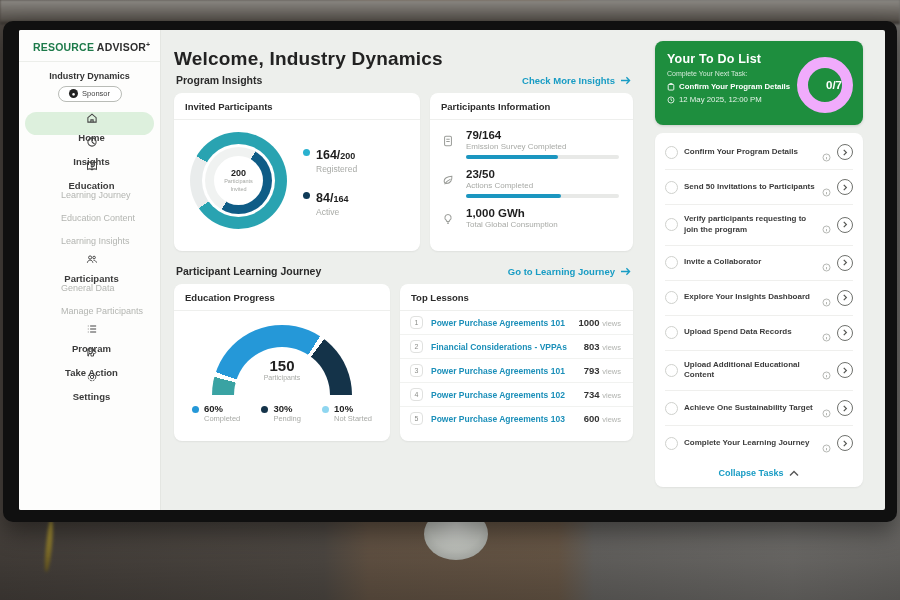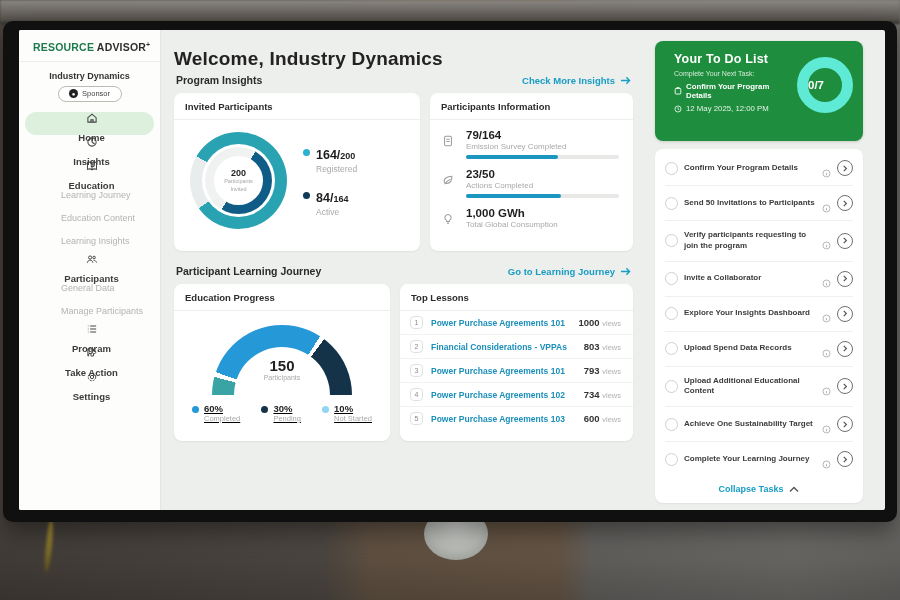--- a/index.html
+++ b/index.html
@@ -106,21 +106,21 @@
   .stat-icon { width:12px; height:12px; color:#9b9d99; margin-top:4px; flex-shrink:0; }
   .stat-icon svg { width:12px; height:12px; }
   .stat-main { flex:1; }
   .stat-val { font-size:11.5px; font-weight:700; color:#1e1e1e; }
   .stat-lab { font-size:8px; color:#a8aaa6; margin:1px 0 4px; }
   .bar-track { width:100%; height:4px; border-radius:2px; background:#e8e9e7; }
   .bar-fill { height:4px; border-radius:2px; background:#1b96c0; }
 
   
   .card-edu { width:216px; height:157px; }
-  .edu-body { padding:4px 10px 0;text-decoration:underline; }
+  .edu-body { padding:4px 10px 0; }
   .gauge-wrap { position:relative; width:140px; height:70px; margin:10px auto 4px; overflow:hidden; }
   .gauge-wrap::before { content:""; position:absolute; left:0; top:0; width:140px; height:140px; border-radius:50%;
     background:conic-gradient(from 270deg,
       #3aa3a3 0deg 15deg, #fff 15deg 19deg,
       #2598d8 19deg 123deg, #fff 123deg 127deg,
       #143349 127deg 180deg, #fff 180deg 360deg); }
   .gauge-wrap::after { content:""; position:absolute; left:22px; top:22px; width:96px; height:96px; border-radius:50%; background:#fff; }
   .gauge-center { position:absolute; left:0; top:32px; width:100%; text-align:center; z-index:2; }
   .gauge-center .gc-val { font-size:15px; font-weight:700; color:#222; }
   .gauge-center .gc-lab { font-size:7px; color:#a8aaa6; }
@@ -136,30 +136,30 @@
   .lesson-row { display:flex; align-items:center; padding:5px 12px 5px 10px; border-bottom:1px solid #f1f2f0; }
   .lesson-row:last-child { border-bottom:none; }
   .lesson-rank { width:13px; height:13px; border:1px solid #e0e1df; border-radius:4px; font-size:7px; color:#8a8c88;
     display:flex; align-items:center; justify-content:center; margin-right:8px; flex-shrink:0; }
   .lesson-link { flex:1; font-size:8.5px; font-weight:700; color:#1b8fb9; cursor:pointer; }
   .lesson-views { font-size:9.5px; font-weight:700; color:#333; white-space:nowrap; }
   .lesson-views .v-lab { font-size:7.5px; font-weight:400; color:#b0b2ae; }
 
   
   .right-panel { width:236px; flex-shrink:0; padding:11px 22px 0 6px; }
-  .todo-card { background:#1e8e3e; border-radius:8px; height:100px; display:flex; padding:11px 10px 0 19px; color:#fff;
+  .todo-card { background:#1e8e3e; border-radius:8px; height:84px; display:flex; padding:11px 10px 0 12px; color:#fff;
     box-shadow:0 1px 3px rgba(0,0,0,.15); }
   .todo-left { flex:1; min-width:0; }
   .todo-title { font-size:12.5px; font-weight:700; letter-spacing:.2px; }
   .todo-sub { font-size:7px; color:#d2ead8; margin:4px 0 5px; }
   .todo-line { display:flex; align-items:center; gap:4px; font-size:7.8px; font-weight:700; margin-bottom:4px; }
   .todo-line.dim { font-weight:400; color:#e4f2e7; }
   .todo-line svg { width:8px; height:8px; flex-shrink:0; }
-  .todo-ring { width:56px; height:56px; border-radius:50%; border:11px solid #5eead4; margin-top:5px;
-    display:flex; align-items:center; justify-content:flex-start; flex-shrink:0; }
+  .todo-ring { width:56px; height:56px; border-radius:50%; border:11px solid #f0abfc; margin-top:5px;
+    display:flex; align-items:center; justify-content:flex-end; flex-shrink:0; }
   .todo-ring span { font-size:11.5px; font-weight:700; color:#fff; }
 
   .tasks-card { background:#fff; border-radius:8px; margin-top:8px; box-shadow:0 1px 2px rgba(0,0,0,.06); padding:2px 10px 0; }
   .task-row { display:flex; align-items:center; gap:6px; padding:9px 0; border-bottom:1px solid #efefed; }
   .task-check { width:13px; height:13px; border:1.4px solid #cfd1cd; border-radius:50%; flex-shrink:0; cursor:pointer; }
   .task-label { flex:1; font-size:8px; font-weight:700; color:#3c3c3c; line-height:1.35; }
   .task-info { width:9px; height:9px; color:#b4b6b2; flex-shrink:0; }
   .task-info svg { width:9px; height:9px; }
   .task-go { width:16px; height:16px; border:1.4px solid #6f716d; border-radius:50%; color:#555753;
     display:flex; align-items:center; justify-content:center; cursor:pointer; flex-shrink:0; }

